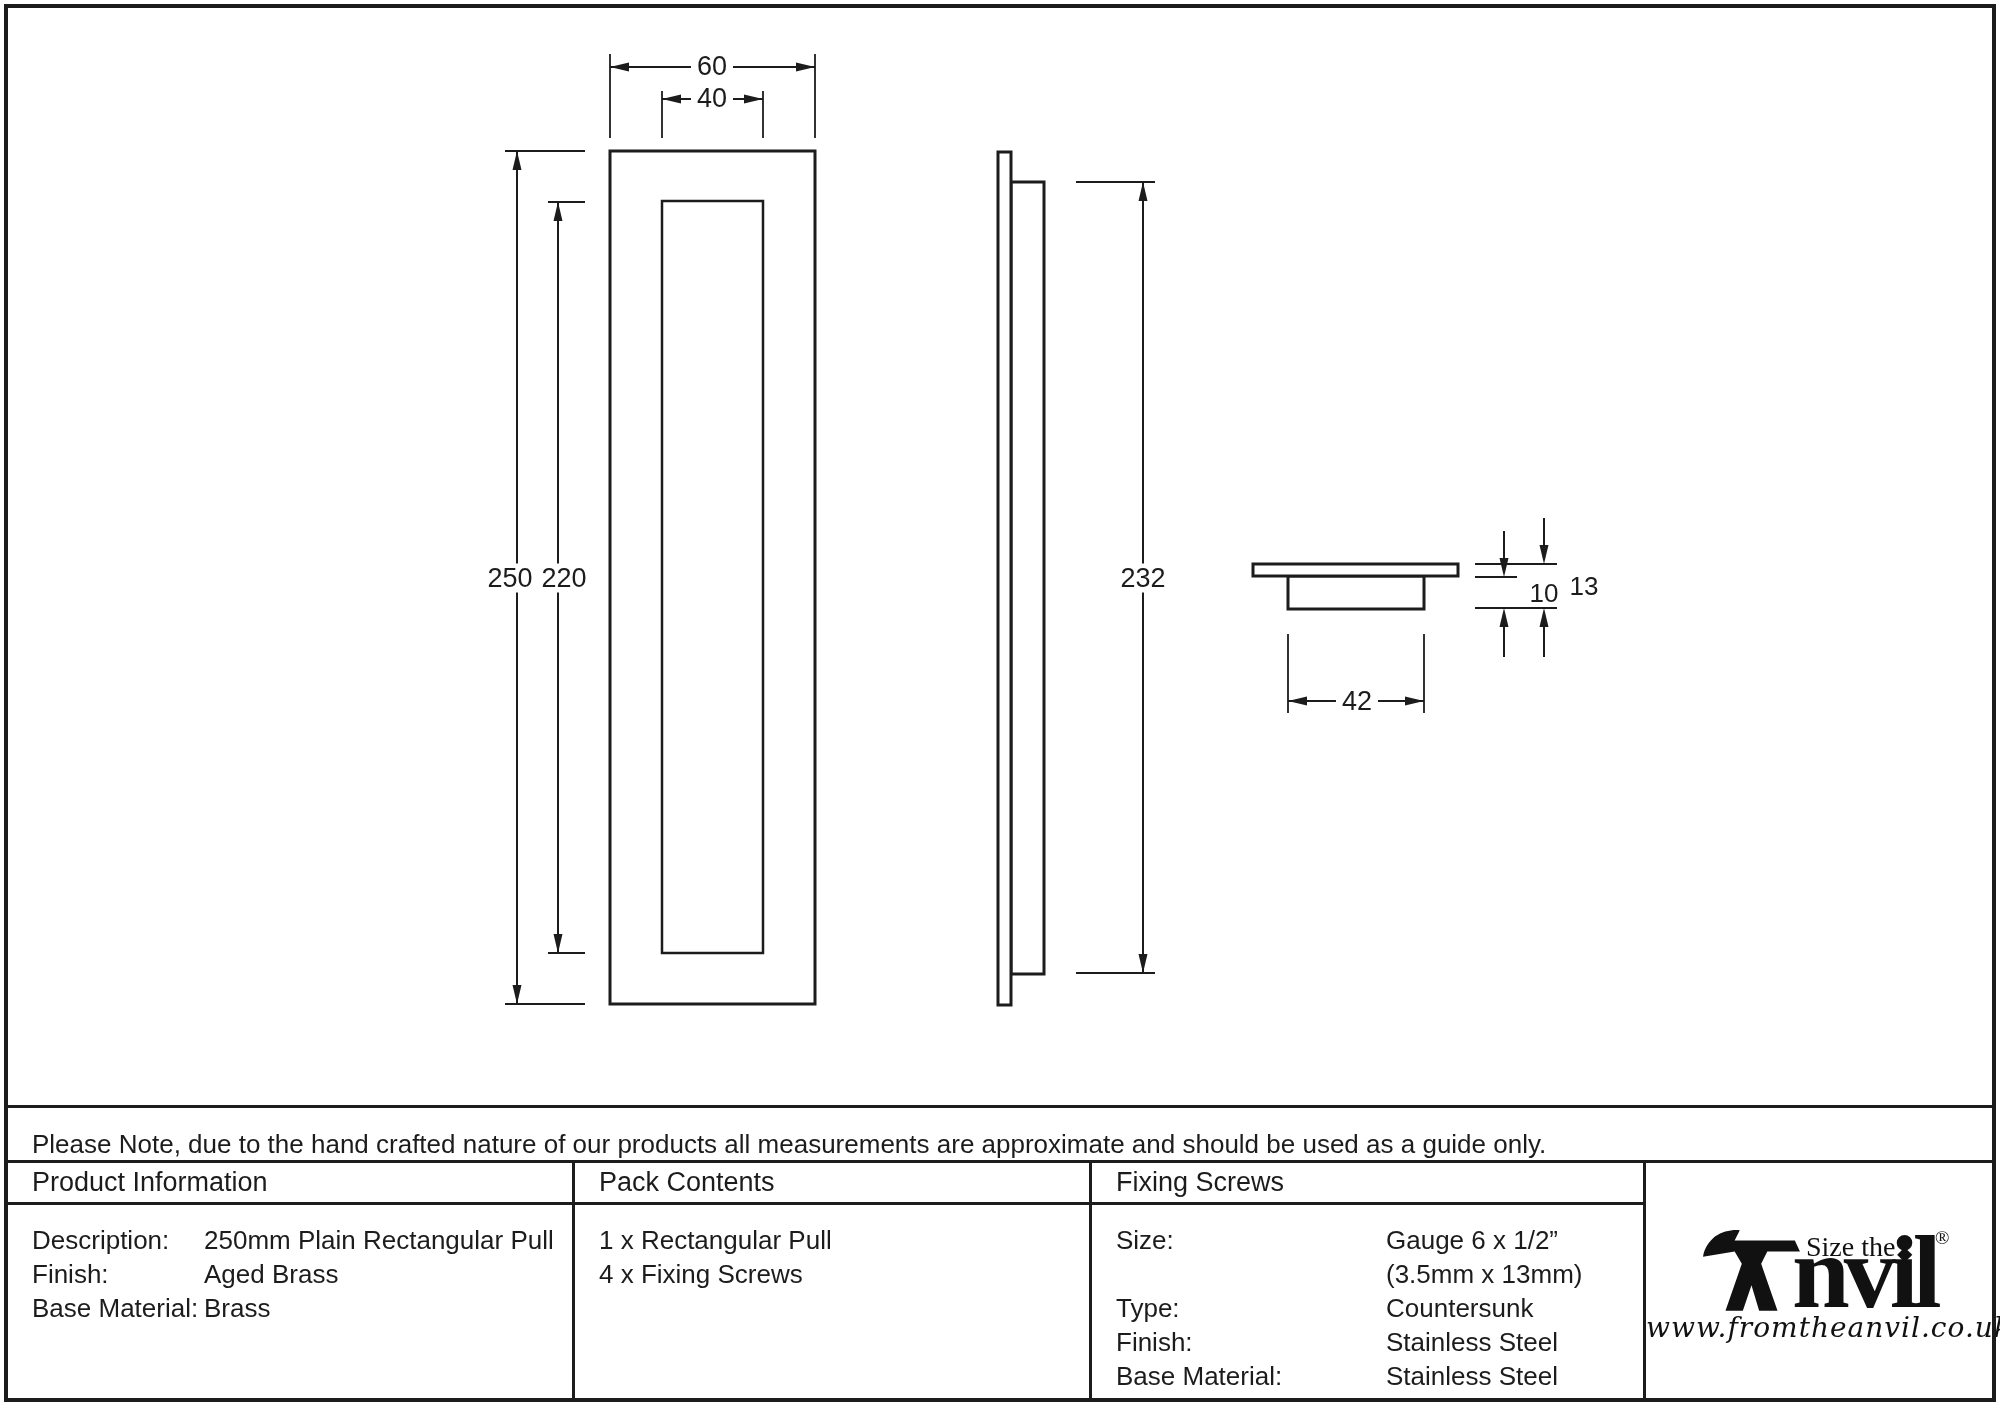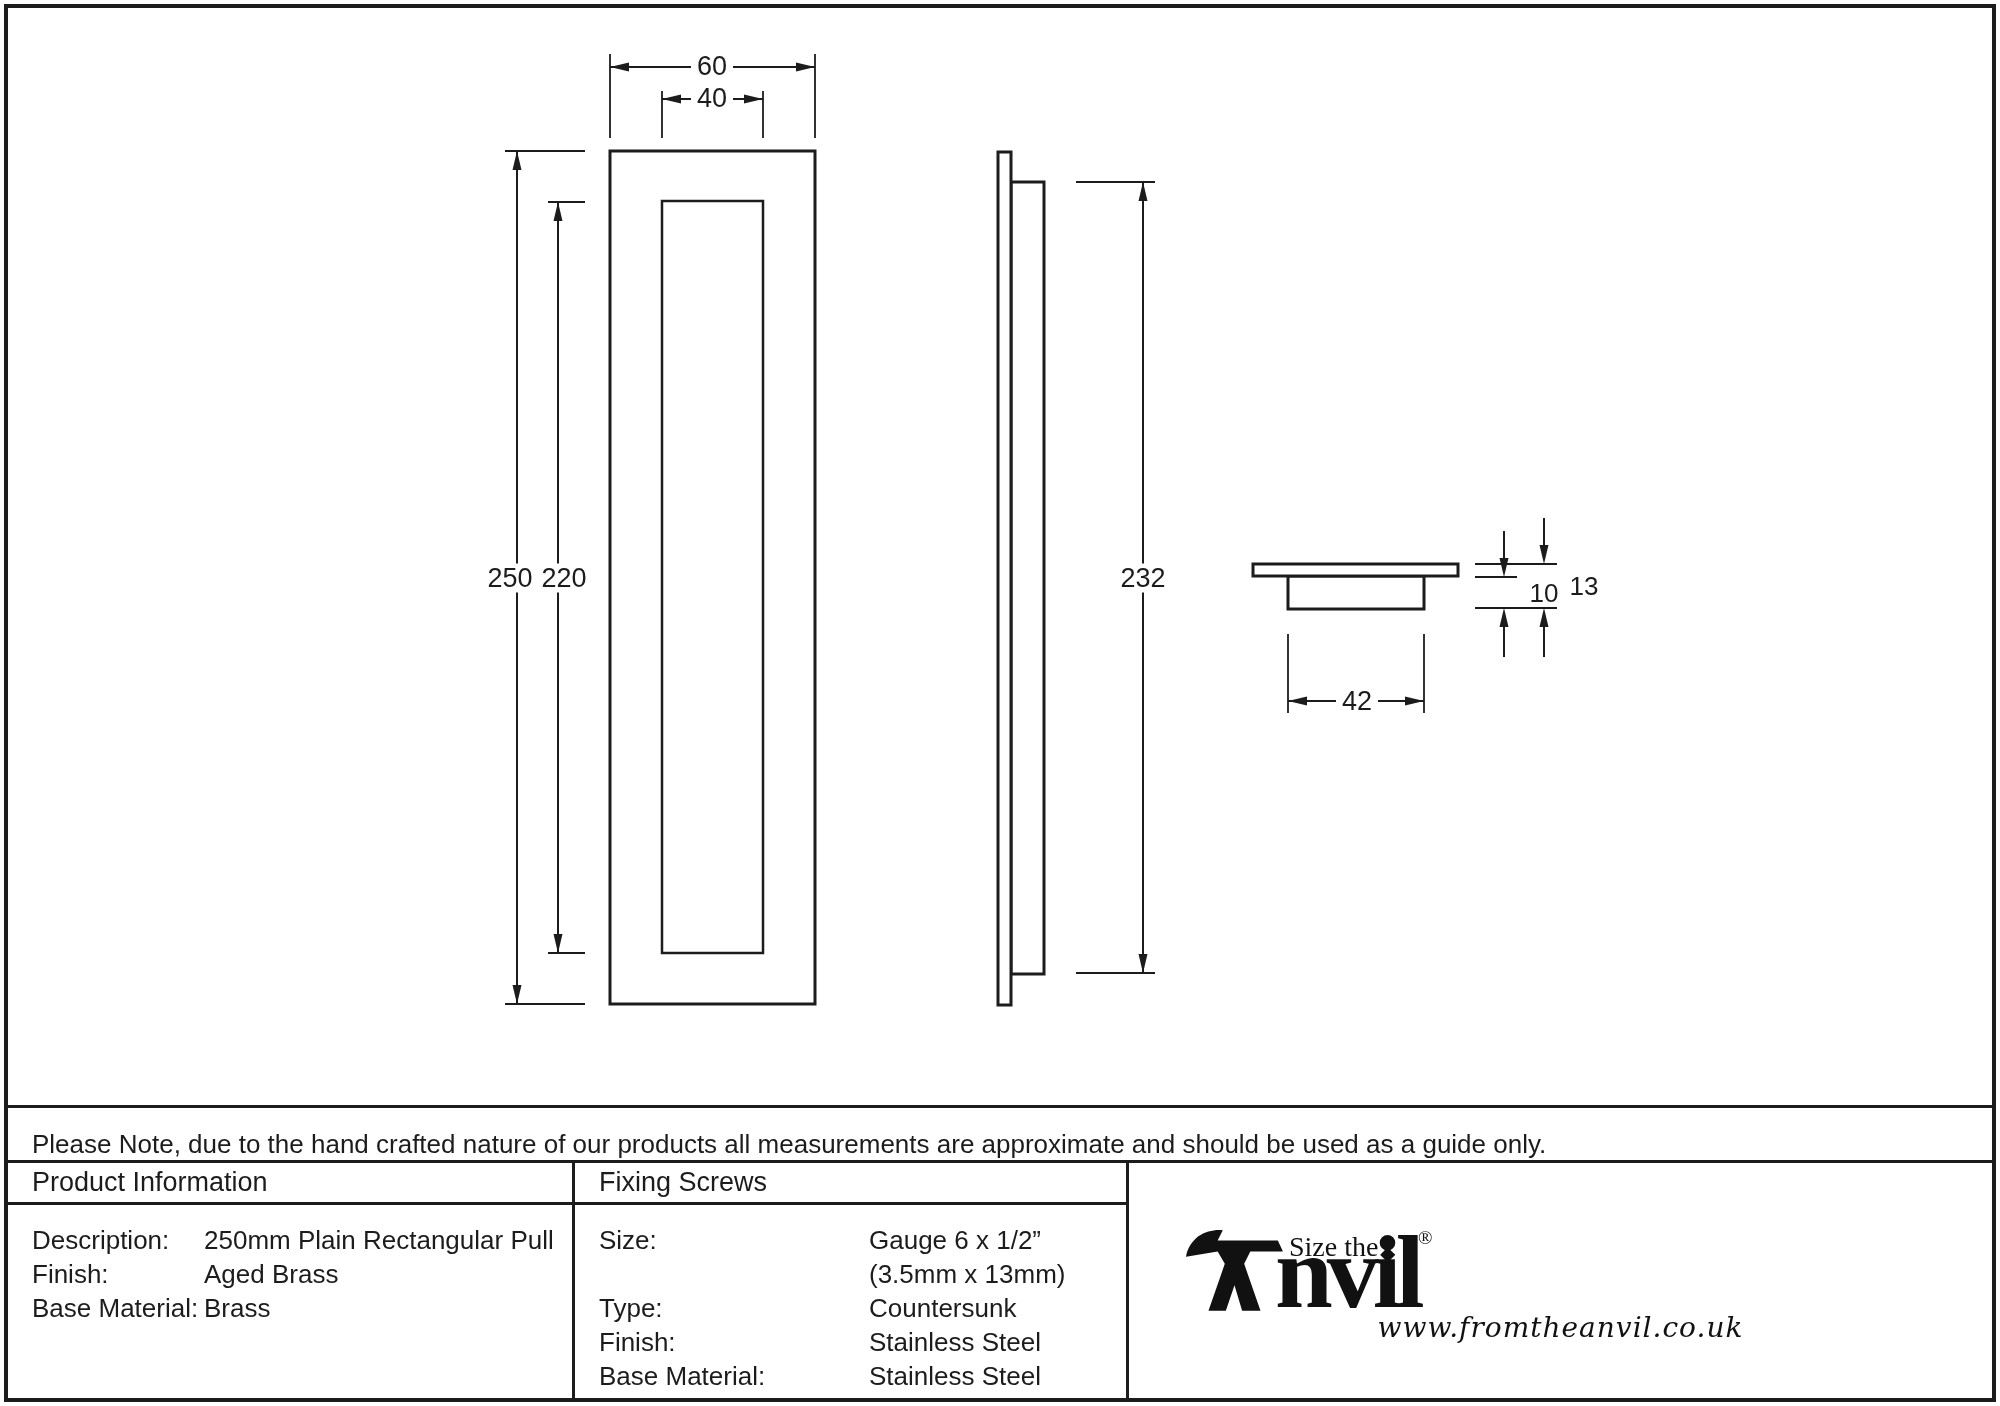--- a/index.html
+++ b/index.html
@@ -168,20 +168,27 @@
           <span class="k">Finish:</span>
           <span class="v">Aged Brass</span>
         </div>
         <div class="kv">
           <span class="k">Base Material:</span>
           <span class="v">Brass</span>
         </div>
       </div>
     </div>
 
+    <div class="col b col-pack">
+      <div class="col-header">Pack Contents</div>
+      <div class="col-body">
+        <span class="pack-line">1 x Rectangular Pull</span>
+        <span class="pack-line">4 x Fixing Screws</span>
+      </div>
+    </div>
 
     <div class="col b col-screws">
       <div class="col-header">Fixing Screws</div>
       <div class="col-body">
         <div class="kv">
           <span class="k">Size:</span>
           <span class="v">Gauge 6 x 1/2” (3.5mm x 13mm)</span>
         </div>
         <div class="kv">
           <span class="k">Type:</span>

